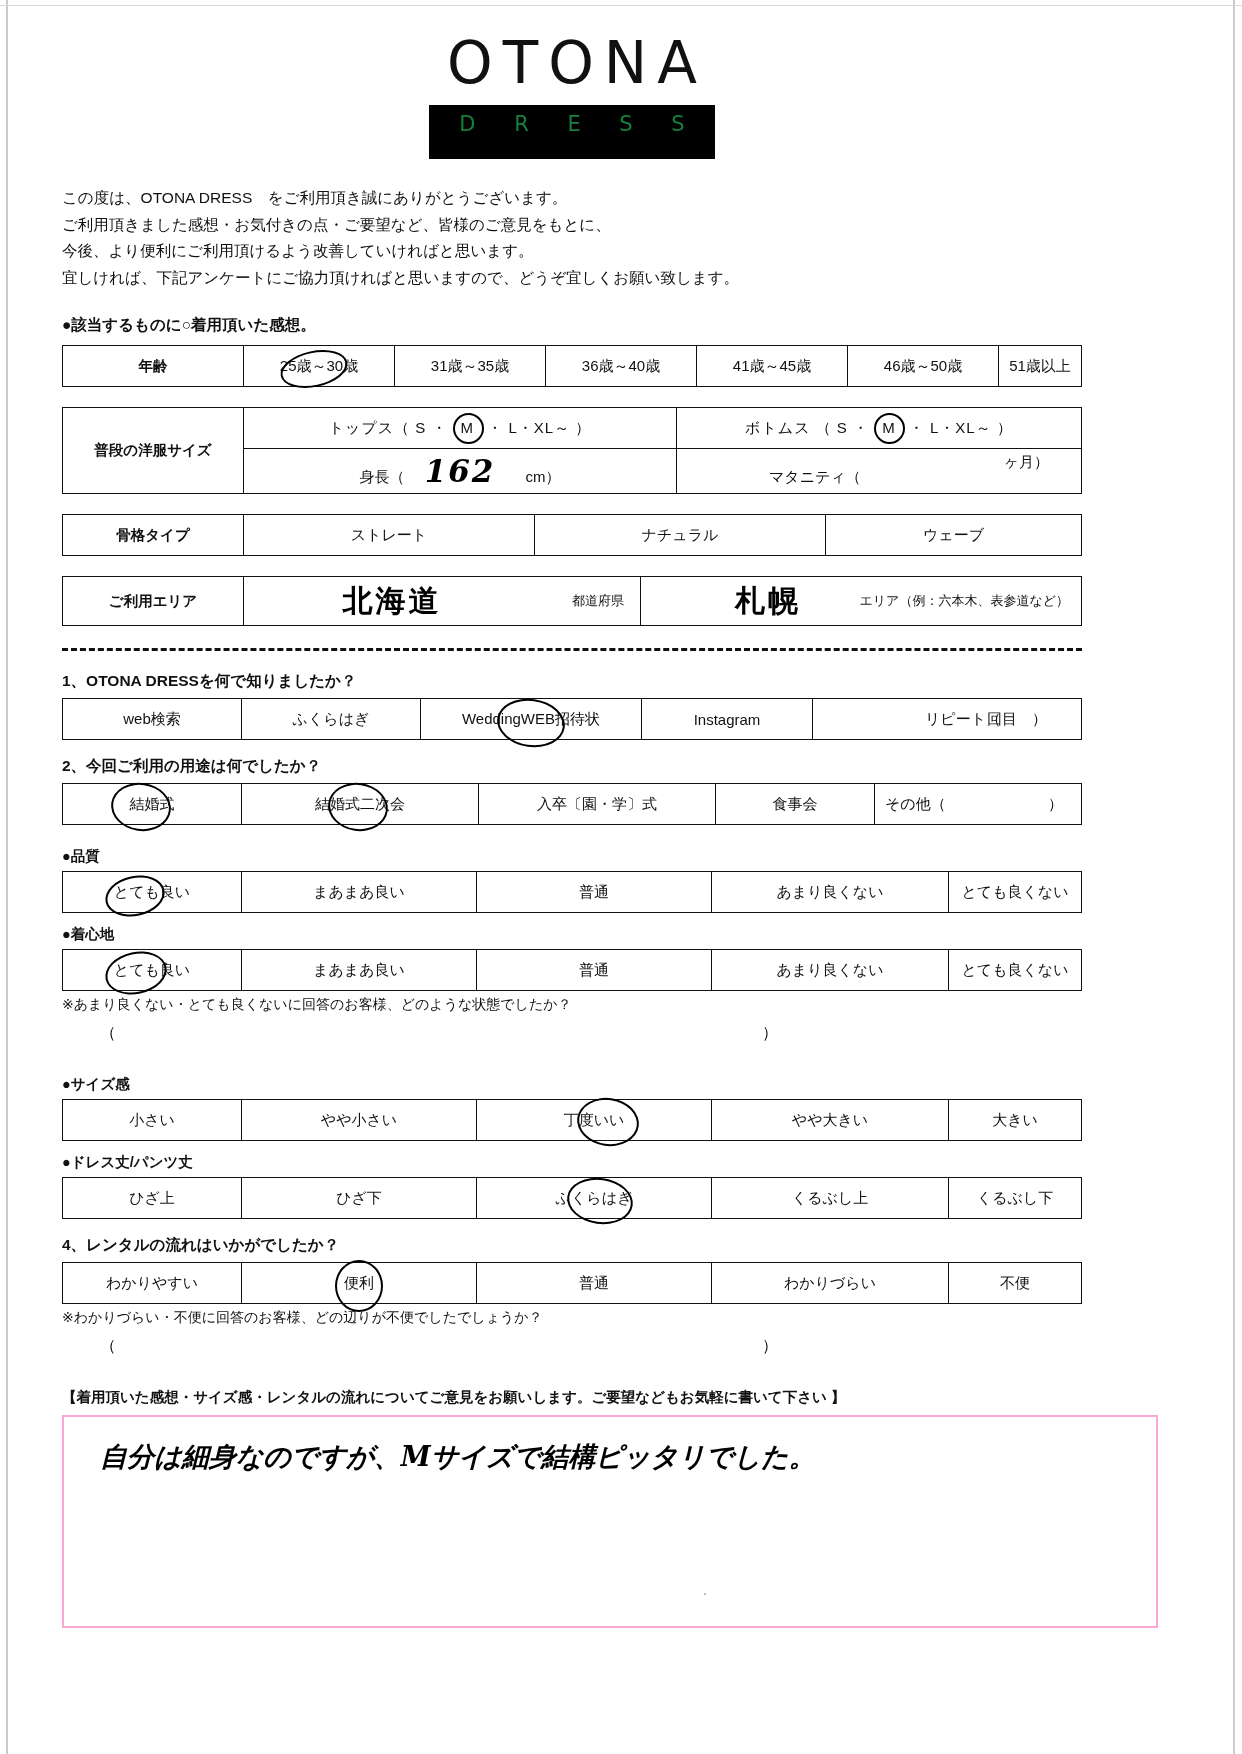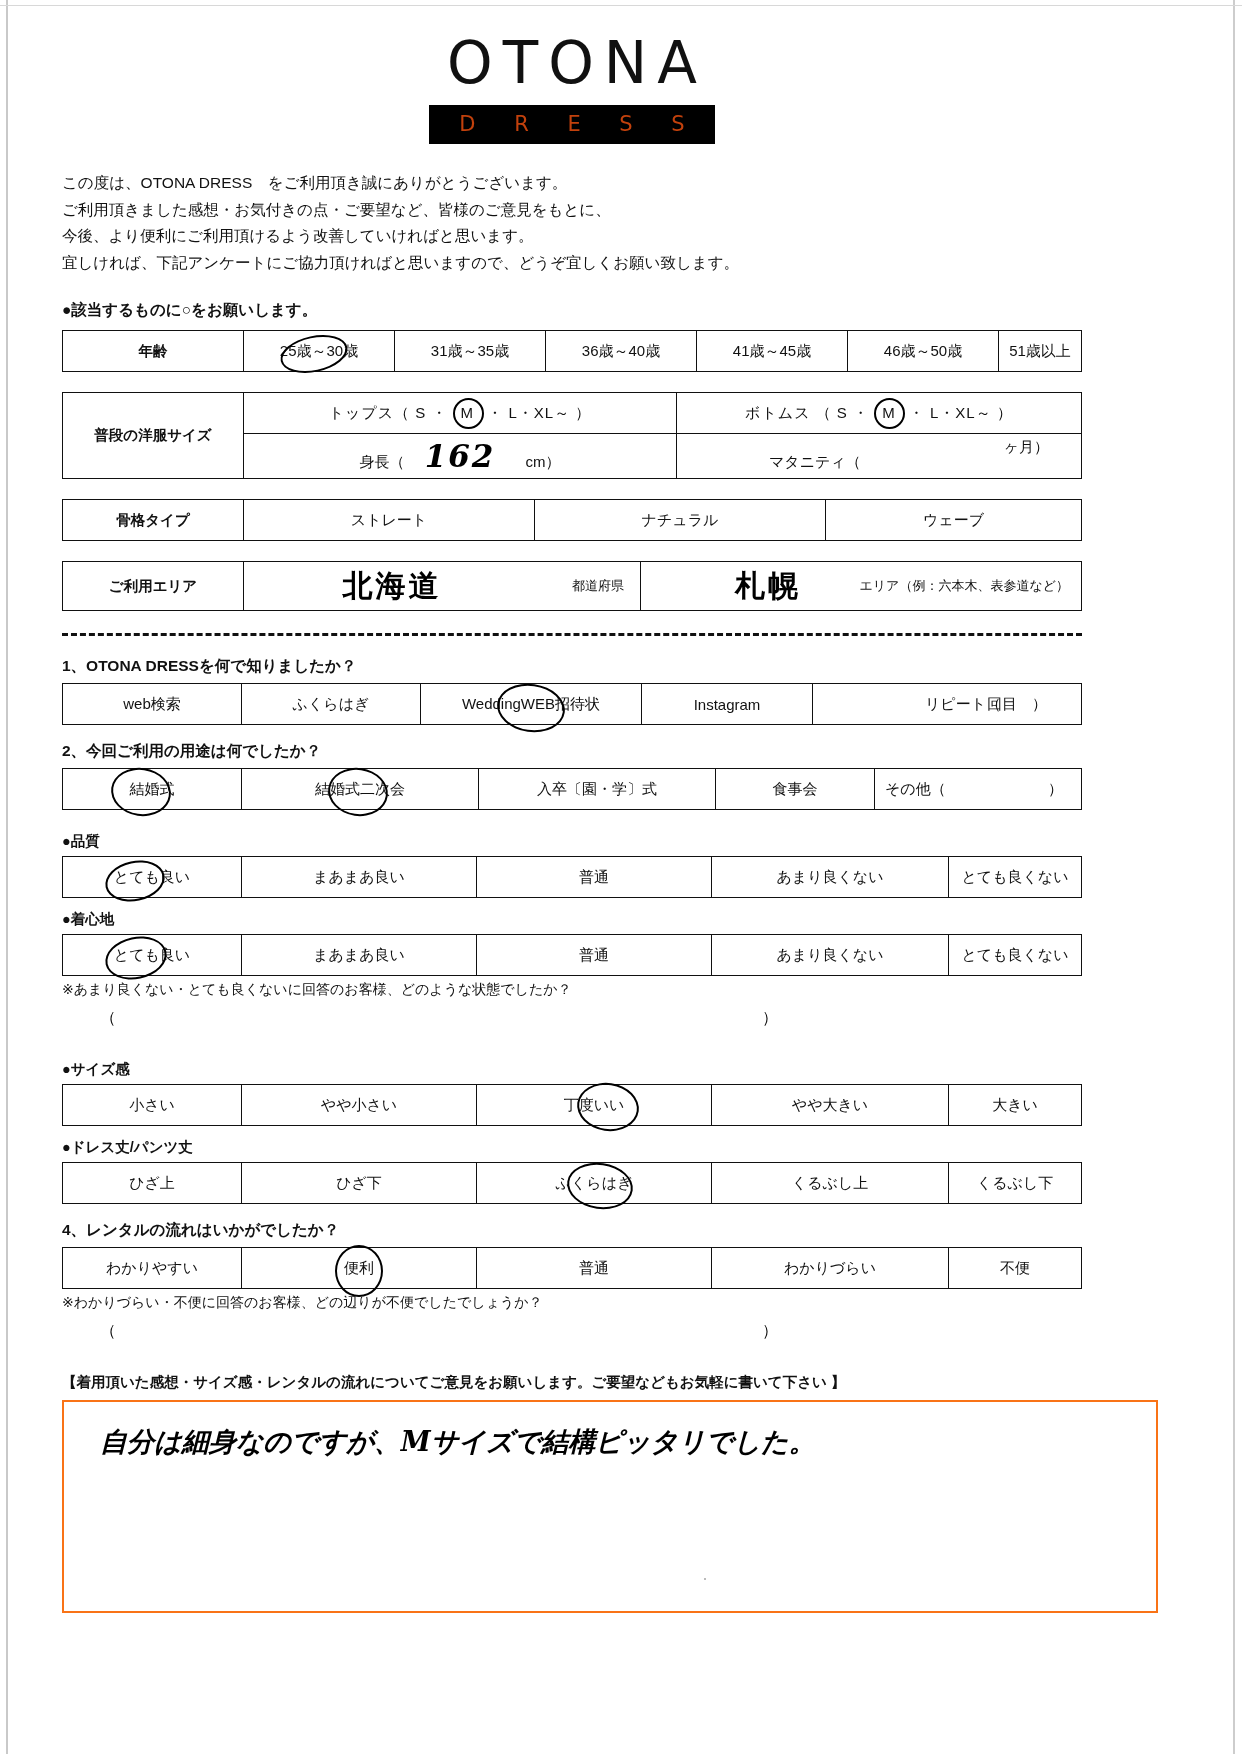--- a/index.html
+++ b/index.html
@@ -26,24 +26,24 @@
 
   
   .logo-wrap{text-align:center;padding-top:34px;}
   .logo-otona{
     font-family:"DejaVu Sans",sans-serif;
     font-size:58px;letter-spacing:10px;
     font-weight:400;color:#111;line-height:1;
     margin-left:10px;
   }
   .logo-dress{
-    display:inline-block;background:#000;color:#c2410c;
+    display:inline-block;background:#000;color:#15803d;
     font-family:"DejaVu Sans",sans-serif;
     font-size:21px;letter-spacing:16px;
-    padding:9px 14px 9px 30px;margin-top:13px;
+    padding:9px 14px 24px 30px;margin-top:13px;
     line-height:1;
   }
 
   .intro{margin-top:26px;font-size:15.5px;line-height:26.5px;color:#111;}
   .intro div{white-space:pre;}
 
   .sec-head{font-weight:bold;font-size:15.5px;margin-top:24px;margin-bottom:9px;}
   .q-head{font-weight:bold;font-size:15.5px;margin-top:16px;margin-bottom:6px;}
   .b-head{font-weight:bold;font-size:14.5px;margin-top:12px;margin-bottom:5px;}
   .note{font-size:14px;margin-top:5px;color:#111;}
@@ -92,21 +92,21 @@
     height:0;
   }
 
   .size-cell{font-size:15.5px;letter-spacing:1px;}
   .small-inline{font-size:13px;}
 
   .freehead{
     font-weight:bold;font-size:14.5px;margin-top:30px;margin-bottom:8px;
   }
   .freebox{
-    border:2px solid #f97316;
+    border:2px solid #f9a8d4;
     width:1096px;height:213px;
     position:relative;
     box-sizing:border-box;
   }
   .freebox .answer{
     position:absolute;left:36px;top:22px;
     font-size:27px;
   }
   .dot{position:absolute;width:2px;height:2px;background:#bbb;}
 </style>
@@ -125,21 +125,21 @@
       <div class="logo-dress">D R E S S</div>
     </div>
 
     <div class="intro">
       <div>この度は、OTONA DRESS　をご利用頂き誠にありがとうございます。</div>
       <div>ご利用頂きました感想・お気付きの点・ご要望など、皆様のご意見をもとに、</div>
       <div>今後、より便利にご利用頂けるよう改善していければと思います。</div>
       <div>宜しければ、下記アンケートにご協力頂ければと思いますので、どうぞ宜しくお願い致します。</div>
     </div>
 
-    <div class="sec-head">●該当するものに○をお願いします。</div>
+    <div class="sec-head">●該当するものに○着用頂いた感想。</div>
 
     <table class="grid">
       <tbody>
           <tr>
         <td class="lbl" style="width:172px">年齢</td>
         <td style="width:142px">
           <span>25歳～30歳</span>
           <span class="circ tilt" style="left:36px;top:5px;width:64px;height:32px;"></span>
         </td>
         <td style="width:142px"><span>31歳～35歳</span></td>

